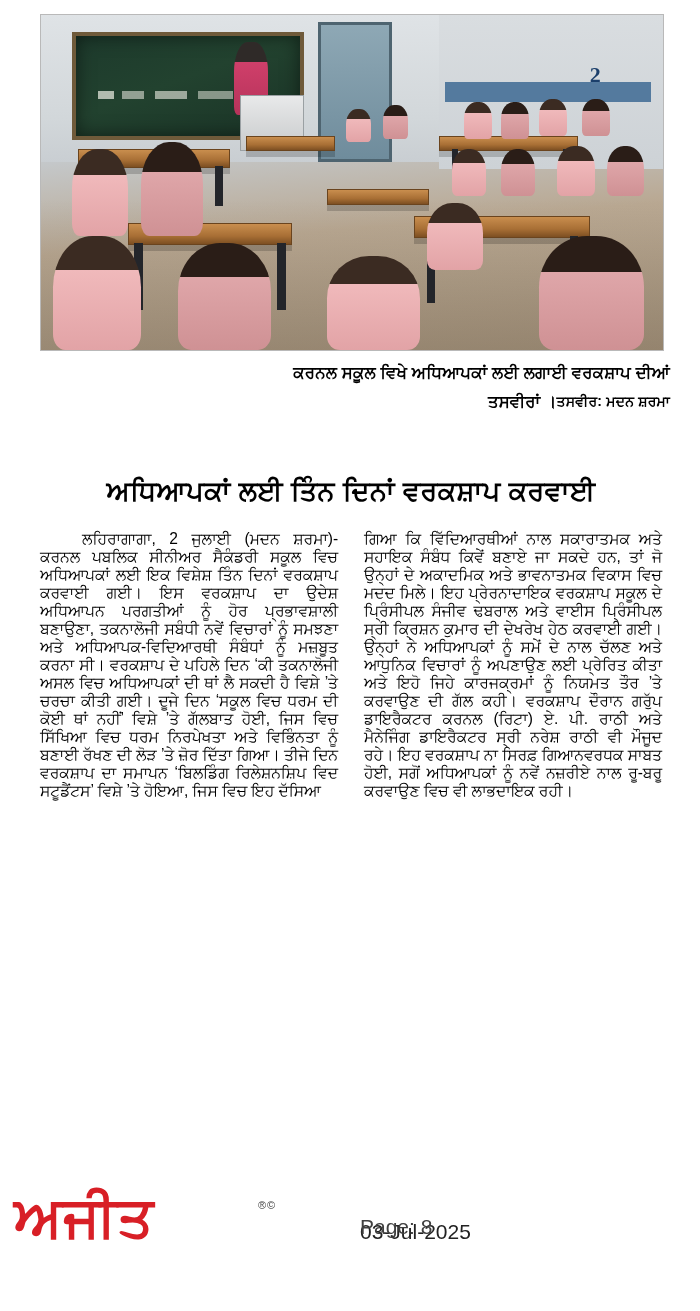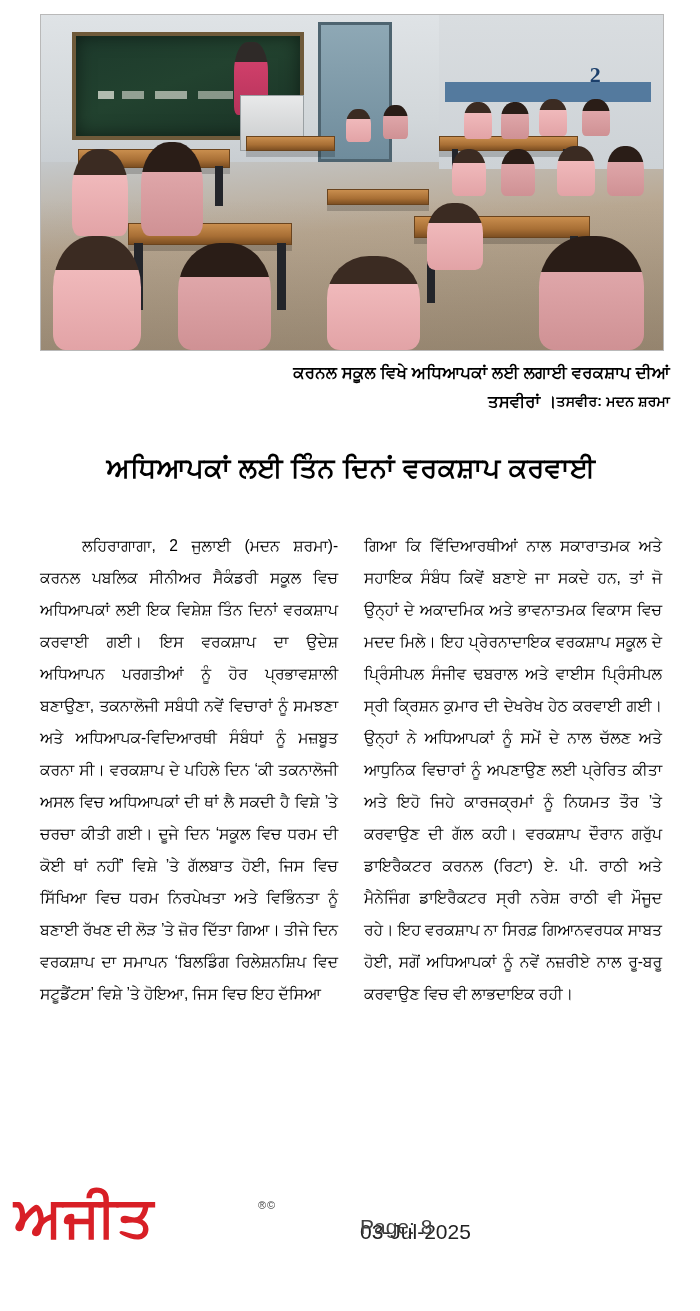--- a/index.html
+++ b/index.html
@@ -155,21 +155,21 @@
     font-size: 14px;
   }
   .caption-line2 {
     clear: none;
   }
 
   
   .headline {
     position: absolute;
     left: 40px;
-    top: 453px;
+    top: 476px;
     width: 622px;
     text-align: center;
     font-family: "Liberation Sans", sans-serif;
     font-weight: bold;
     font-size: 27px;
     letter-spacing: .5px;
     color: #000;
   }
 
   
@@ -178,21 +178,21 @@
     left: 40px;
     top: 530px;
     width: 622px;
     display: flex;
     gap: 26px;
   }
   .col {
     width: 298px;
     font-family: "Liberation Sans", sans-serif;
     font-size: 15.6px;
-    line-height: 32px;
+    line-height: 18px;
     text-align: justify;
     text-justify: inter-word;
     letter-spacing: -0.1px;
   }
   .col p { margin: 0; text-indent: 0; }
   .col.left p:first-child { text-indent: 42px; }
 
   
   .footer {
     position: absolute;

